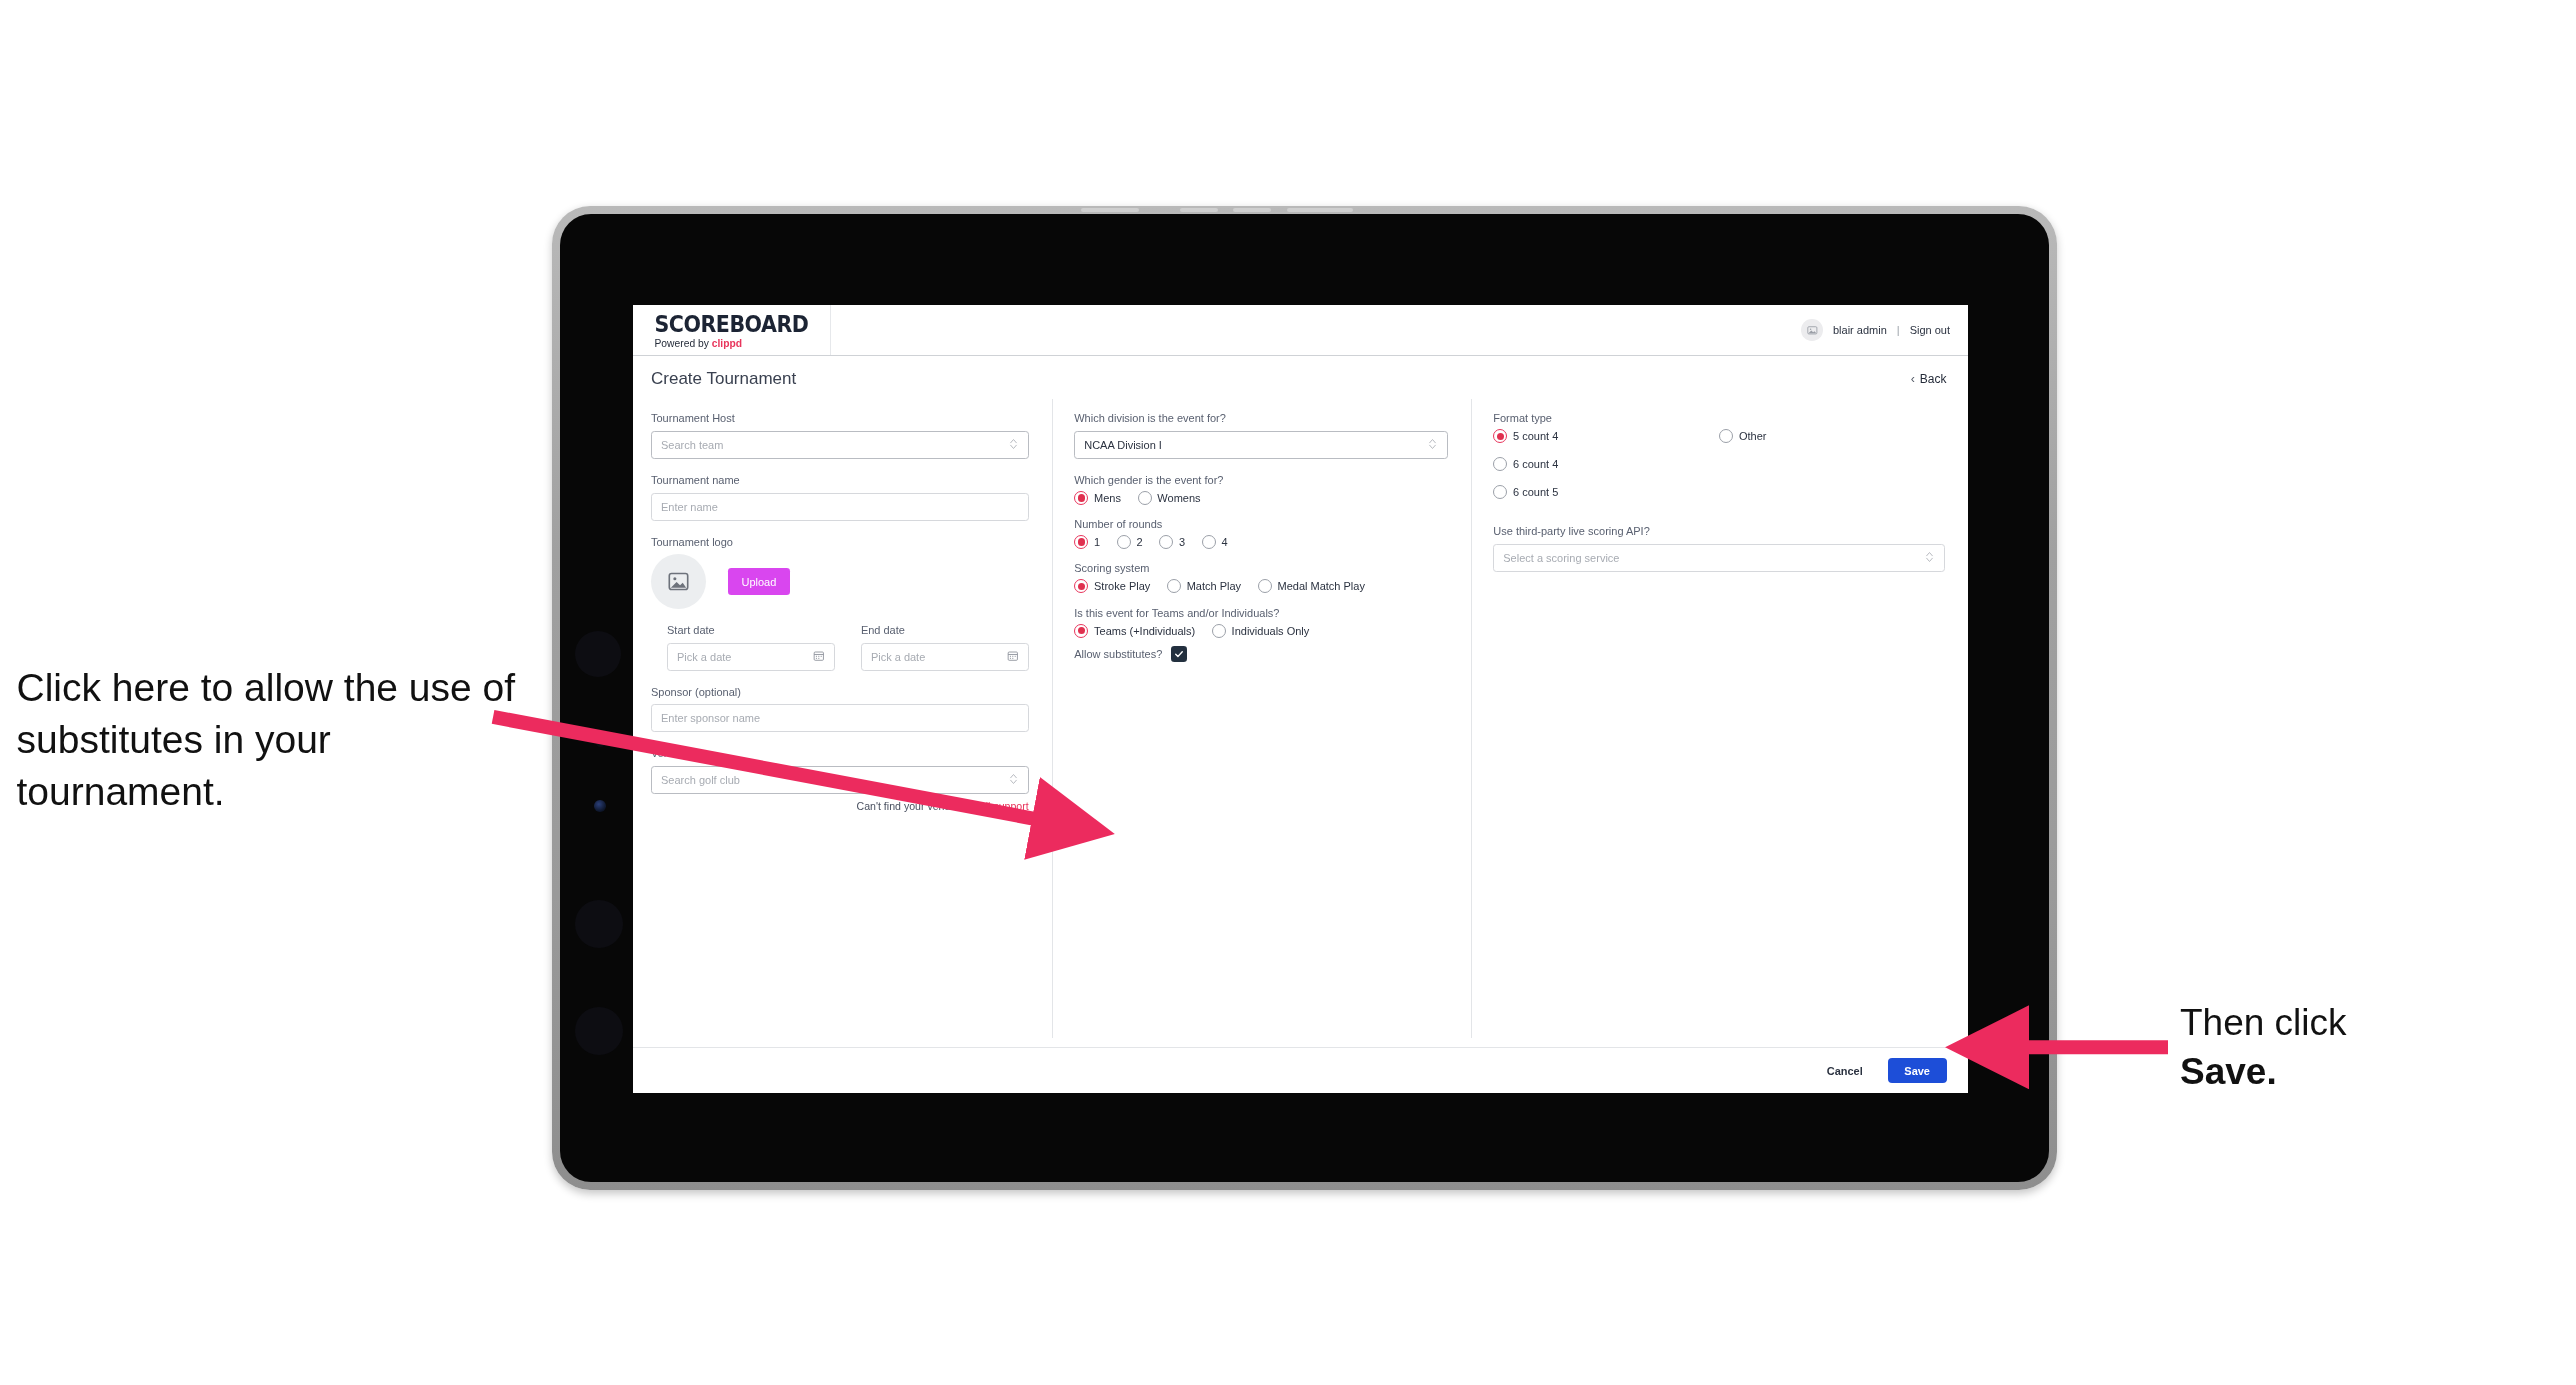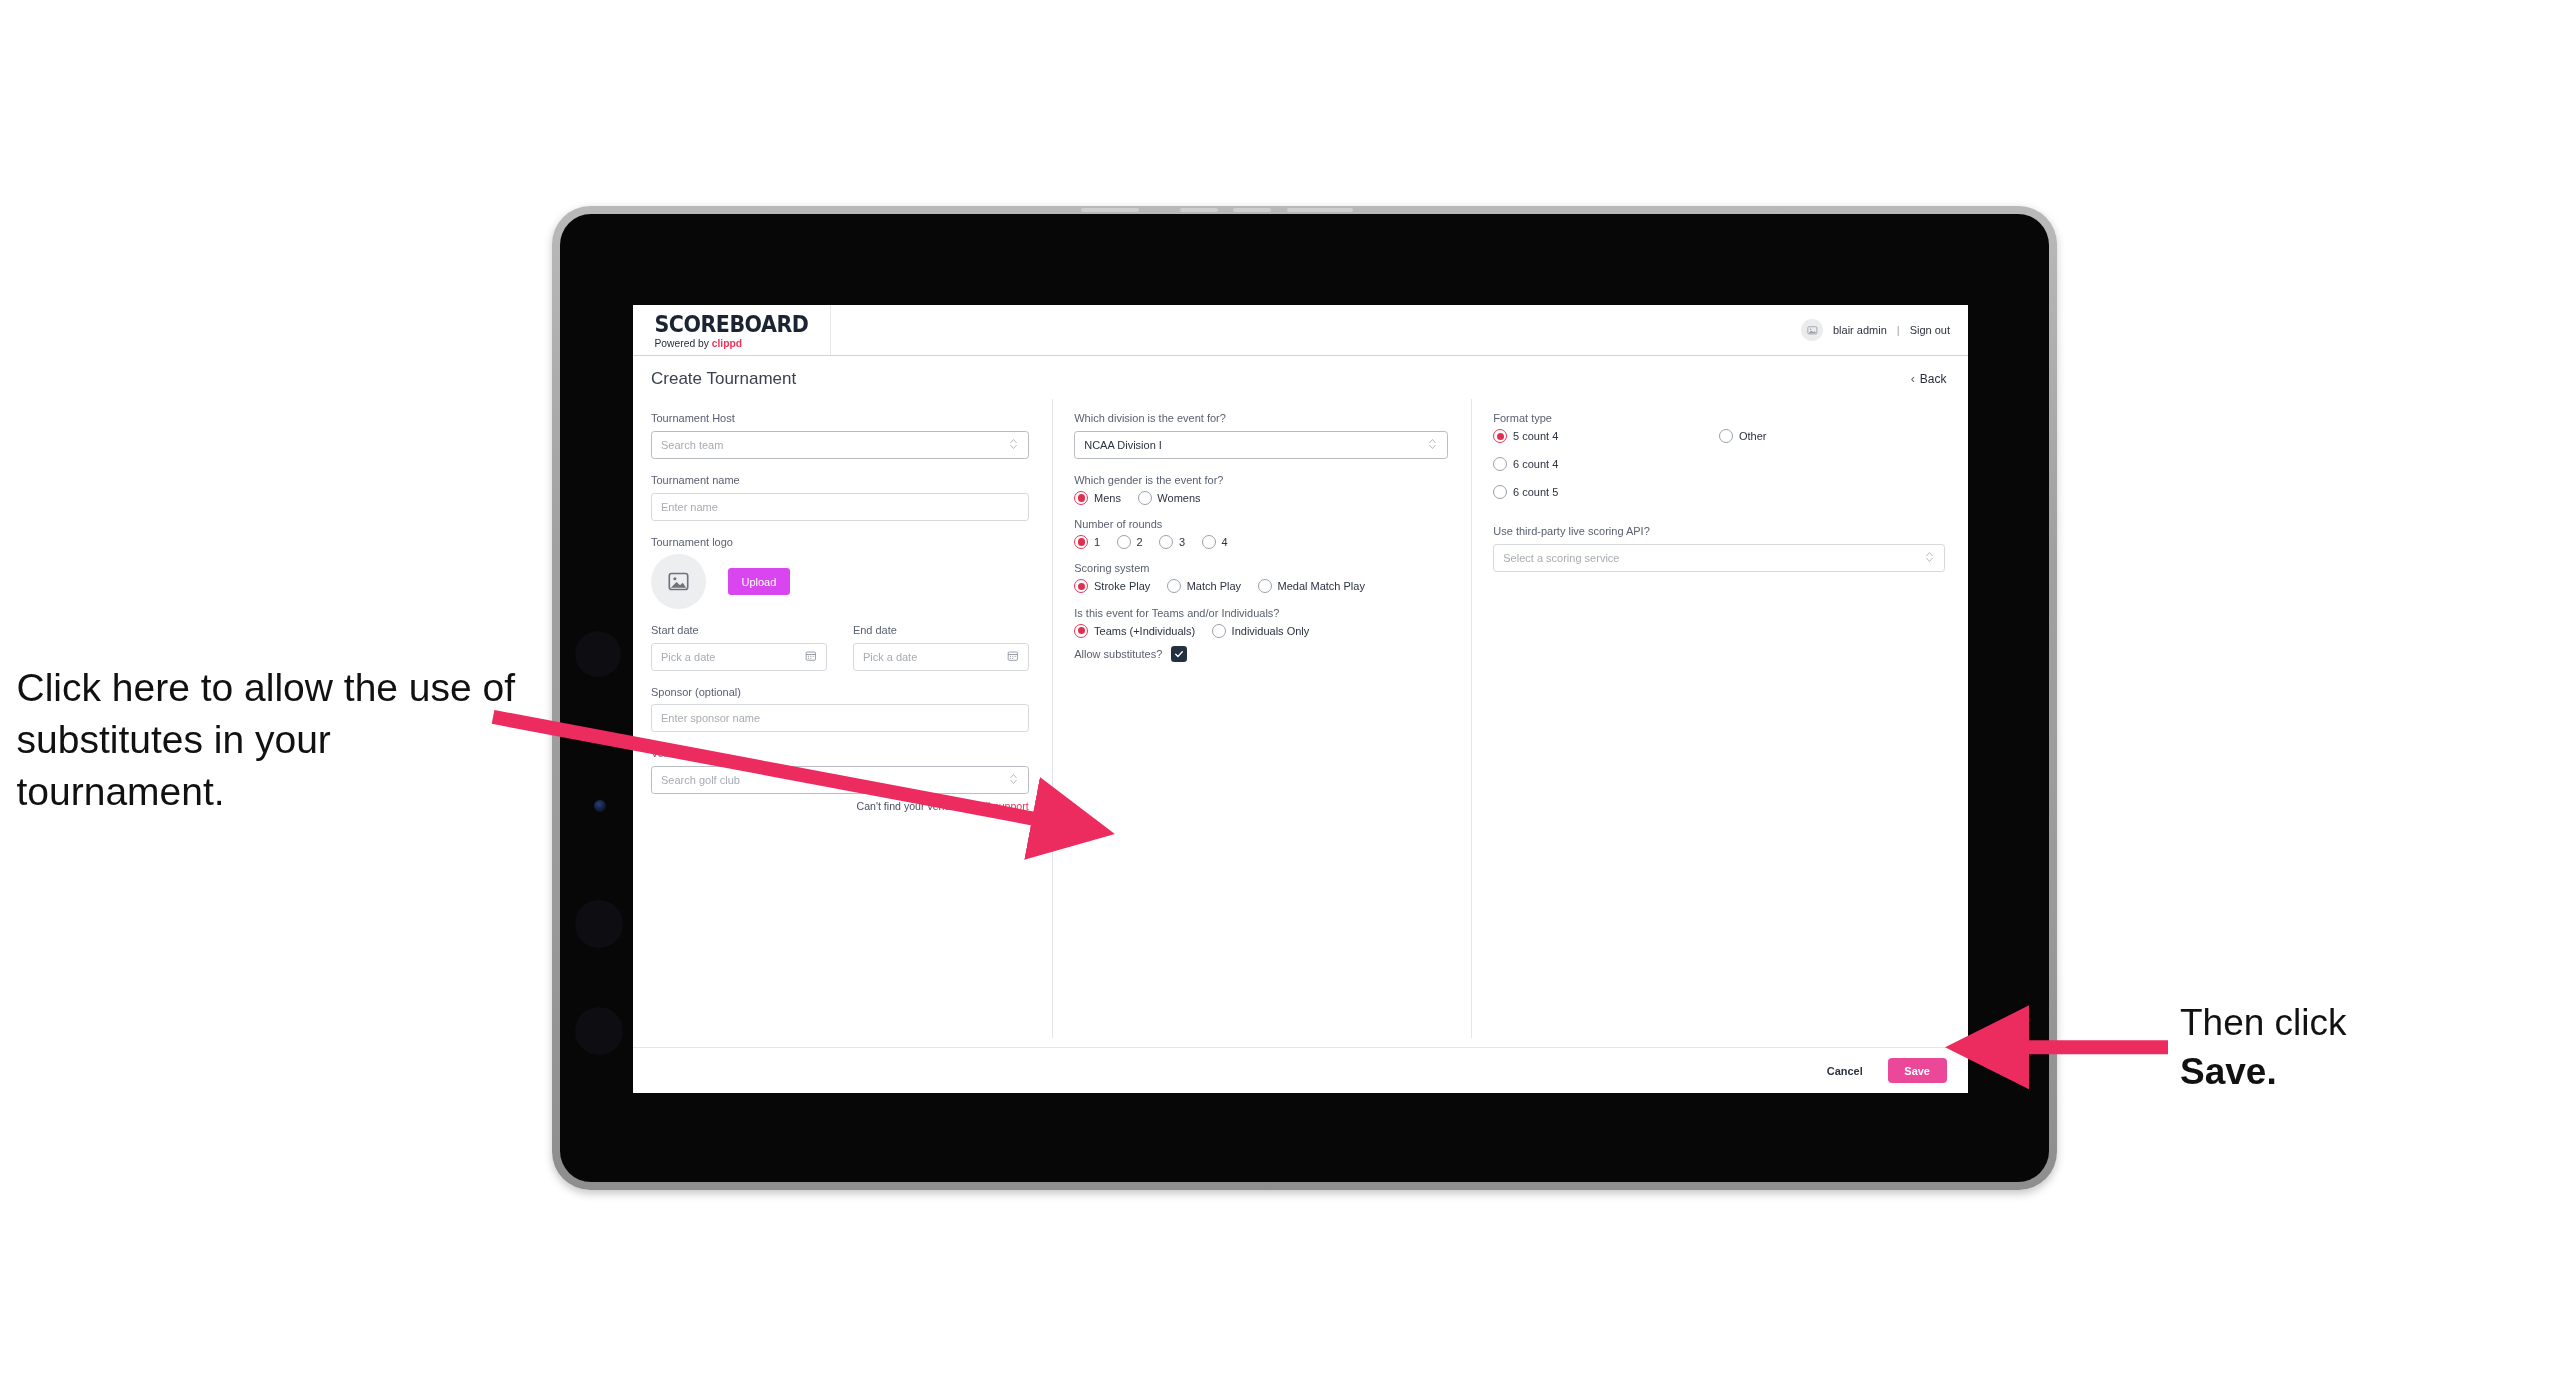--- a/index.html
+++ b/index.html
@@ -143,21 +143,21 @@
     width: 55px; height: 55px; border-radius: 50%;
     background:#eceef0; display:flex; align-items:center; justify-content:center;
   }
   #upload-btn {
     background:#d946ef; color:#fff; font-size: 11px;
     border-radius: 3.3px; padding: 7.4px 14px; cursor:pointer;
     font-weight: 400;
   }
 
   
-  #date-row { display:flex; gap: 26px; }
+  #date-row { display:flex; gap: 26px; margin-left: 16px; }
   #date-row > div { flex:1; }
 
   #venue-help {
     text-align:right; font-size: 10.6px; color:#4a5160; margin-top: 5.8px;
   }
   #venue-help a { color:#e8355c; text-decoration: underline; cursor:pointer; }
 
   
   .radio-row { display:flex; align-items:center; gap: 6.6px; margin-bottom: 13.2px; flex-wrap:wrap; }
   .radio-opt { display:flex; align-items:center; gap: 5.8px; margin-right: 10px; cursor:pointer; }
@@ -187,21 +187,21 @@
 
   
   #app-footer {
     position:absolute; left:0; right:0; bottom:0; height: 46px;
     border-top:0.8px solid #e3e5e8; background:#fff;
     display:flex; align-items:center; justify-content:flex-end;
     gap: 15px; padding-right: 21.5px;
   }
   #cancel-btn { font-size: 11px; color:#2b3240; font-weight:700; cursor:pointer; padding: 5.8px 10px; }
   #save-btn {
-    background:#ec4899; color:#fff; font-size: 11px; font-weight:700;
+    background:#1d4ed8; color:#fff; font-size: 11px; font-weight:700;
     border-radius: 4.1px; padding: 6.6px 16.5px; cursor:pointer;
   }
 
   
   .annot-text {
     position:absolute;
     font-family: "Liberation Sans", sans-serif;
     color:#111111;
     line-height: 1.33;
   }

